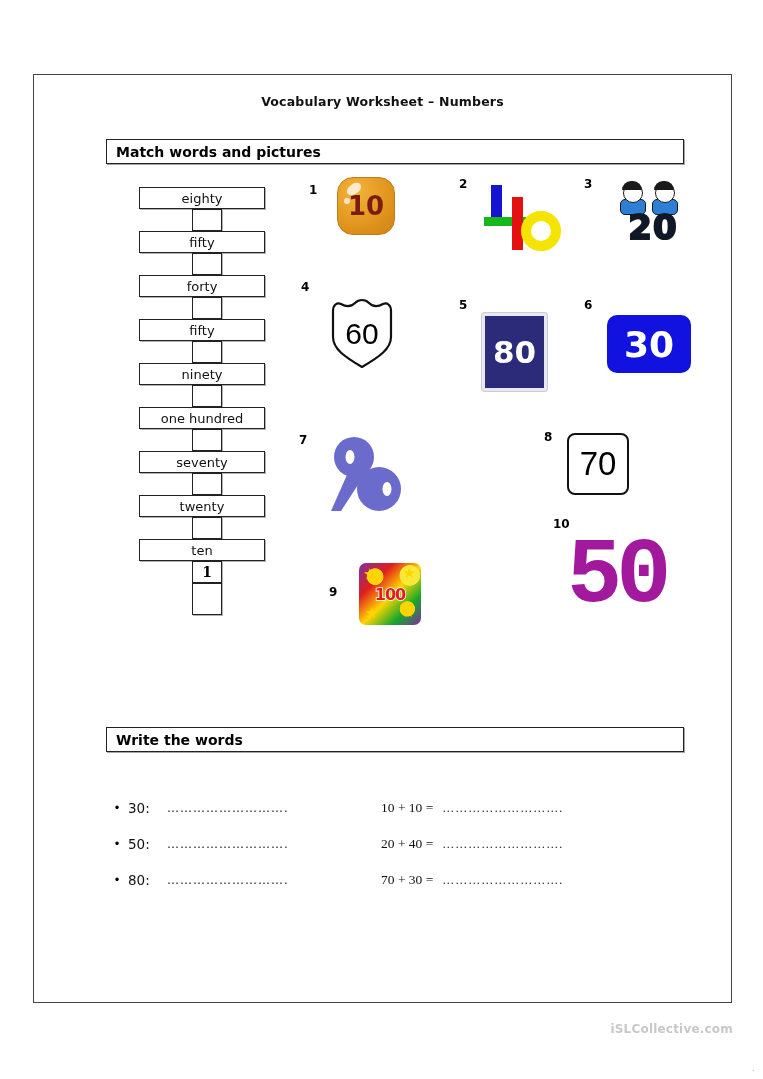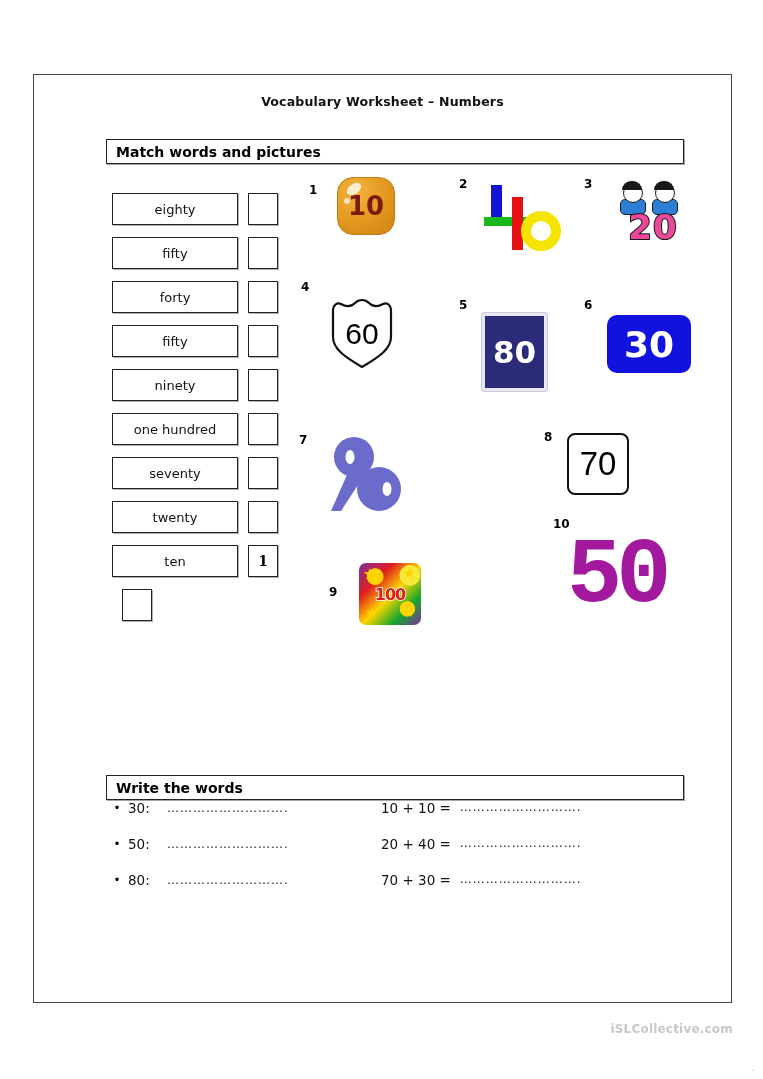--- a/index.html
+++ b/index.html
@@ -50,33 +50,34 @@
     height: 25px;
     display: flex;
     align-items: center;
     padding-left: 9px;
     font-size: 14px;
     font-weight: bold;
     color: #000;
     box-shadow: 1px 1px 0 rgba(0,0,0,0.35);
   }
   #banner-match { left: 72px; top: 64px; width: 578px; }
-  #banner-write { left: 72px; top: 700px; width: 578px; }
+  #banner-write { left: 72px; top: 652px; width: 578px; }
 
   
   #words-column {
     position: absolute;
     left: 78px;
     top: 112px;
     width: 180px;
   }
   .word-row {
     display: flex;
     align-items: center;
     height: 44px;
+    flex-direction: column;
   }
   .word-box {
     width: 126px;
     height: 32px;
     border: 1px solid #222;
     box-sizing: border-box;
     background: #fff;
     display: flex;
     align-items: center;
     justify-content: center;
@@ -179,21 +180,21 @@
   
   .kids20 { position: relative; width: 92px; height: 66px; }
   .kids20 .num {
     position: absolute; left: 0; bottom: 0;
     width: 92px; height: 40px;
     display: flex; align-items: center; justify-content: center;
     font-family: "DejaVu Sans", sans-serif;
     font-weight: bold;
     font-size: 34px;
     letter-spacing: 1px;
-    color: #ec4899;
+    color: #0f172a;
     -webkit-text-stroke: 2px #1a1a1a;
     paint-order: stroke fill;
   }
   .kids20 .kid {
     position: absolute; top: 2px;
     width: 26px; height: 30px;
   }
   .kids20 .kid .head {
     position: absolute; left: 4px; top: 0;
     width: 18px; height: 18px;
@@ -340,21 +341,22 @@
   }
   .write-label { min-width: 30px; }
   .dots {
     margin-left: 9px;
     letter-spacing: 1px;
     color: #222;
     font-size: 12px;
   }
   .write-right {
     display: flex;
-    align-items: flex-start;
+    align-items: flex-end;
+    font-family: Liberation Serif, serif;
   }
   .eq-text { white-space: pre; }
 
   
   #footer-watermark {
     position: absolute;
     left: 16px;
     top: 1022px;
     width: 717px;
     text-align: right;

